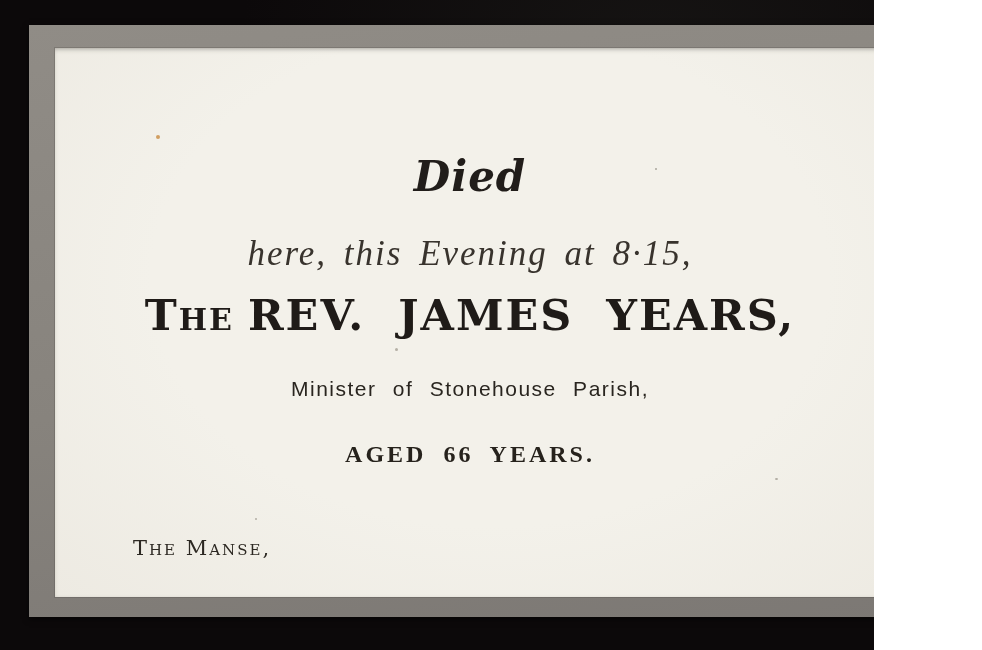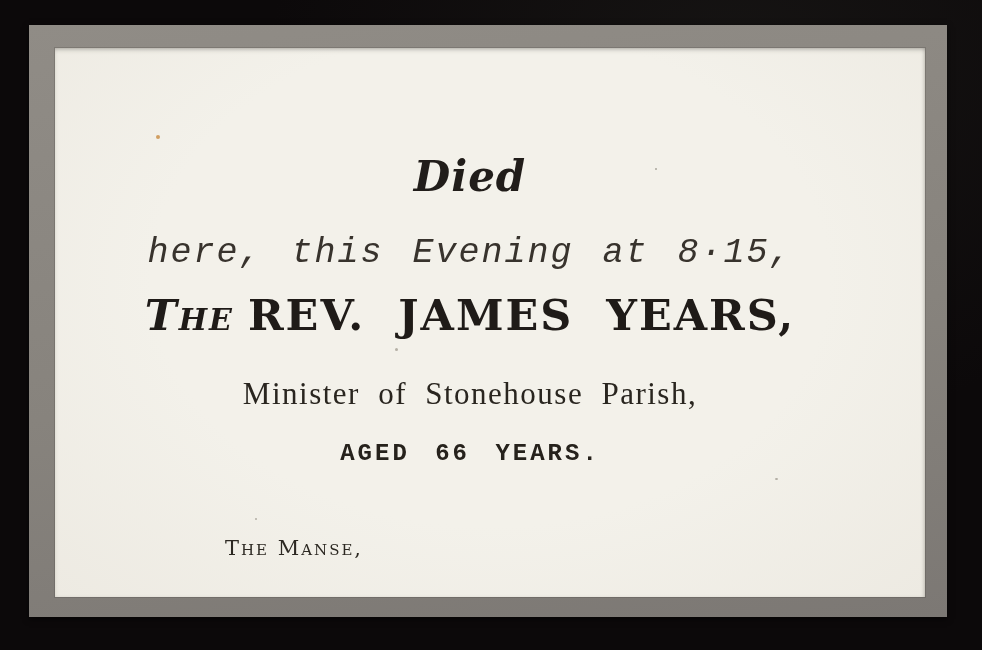--- a/index.html
+++ b/index.html
@@ -1,18 +1,18 @@
 <!DOCTYPE html>
 <html><head>
 <meta charset="utf-8">
 <style>
   html, body { margin: 0; padding: 0; }
   .photo {
     position: relative;
-    width: 982px;
+    width: 874px;
     height: 650px;
     background:
       radial-gradient(ellipse at 75% 10%, rgba(40,40,36,0.35) 0%, rgba(0,0,0,0) 45%),
       #0c090a;
     overflow: hidden;
     font-family: "DejaVu Serif", serif;
   }
   .mount {
     position: absolute;
     left: 29px; top: 25px;
@@ -44,59 +44,58 @@
     top: 108px;
     font-family: "DejaVu Serif", serif;
     font-size: 42px;
     font-weight: bold;
     font-style: italic;
     letter-spacing: 1px;
     color: #211d1a;
   }
   .l-time {
     top: 188px;
-    font-family: Liberation Mono, monospace;
+    font-family: Liberation Serif, serif;
     font-style: italic;
     font-size: 35px;
     letter-spacing: 2px;
     word-spacing: 6px;
     color: #38332d;
   }
   .l-name {
     top: 246px;
     font-family: "DejaVu Serif", serif;
     font-weight: bold;
     font-size: 43px;
     letter-spacing: 2px;
     word-spacing: 16px;
     color: #1f1b18;
   }
-  .l-name .the { font-variant: small-caps; margin-right: 14px; font-style: italic; }
+  .l-name .the { font-variant: small-caps; margin-right: 14px; }
   .l-title {
     top: 330px;
-    font-family: Liberation Serif, serif;
-    font-size: 31px;
+    font-family: Liberation Sans, sans-serif;
+    font-size: 21px;
     letter-spacing: 1.5px;
     word-spacing: 9px;
     color: #29251f;
   }
   .l-age {
     top: 394px;
-    font-family: Liberation Mono, monospace;
+    font-family: Liberation Serif, serif;
     font-weight: bold;
     font-size: 24px;
     letter-spacing: 3px;
     word-spacing: 8px;
     color: #26221c;
   }
   .footer {
     position: absolute;
     left: 78px; top: 488px;
     width: 360px;
-    text-align: center;
     color: #2c2822;
     line-height: 1.22;
   }
   .footer .address {
     font-size: 21px;
     font-variant: small-caps;
     letter-spacing: 2px;
     padding-right: 38px;
   }
   .footer .dateline {

